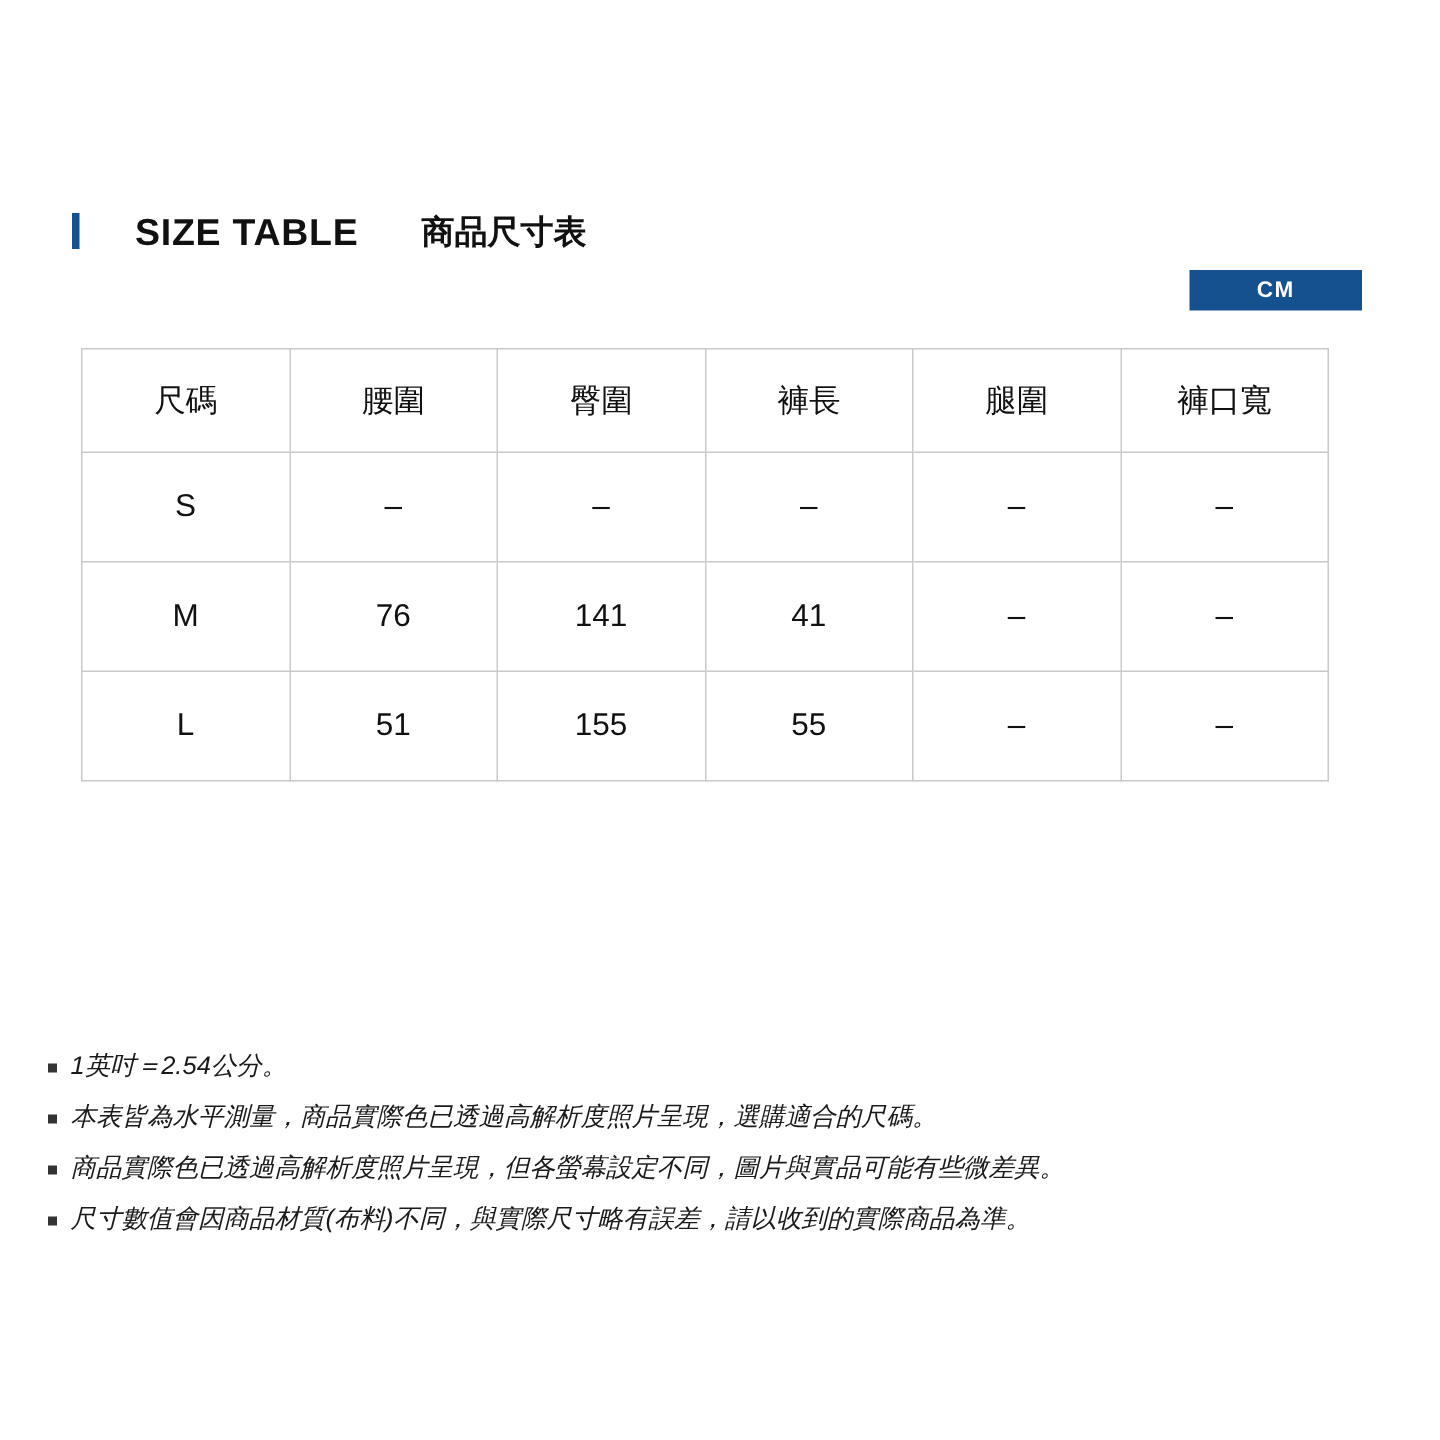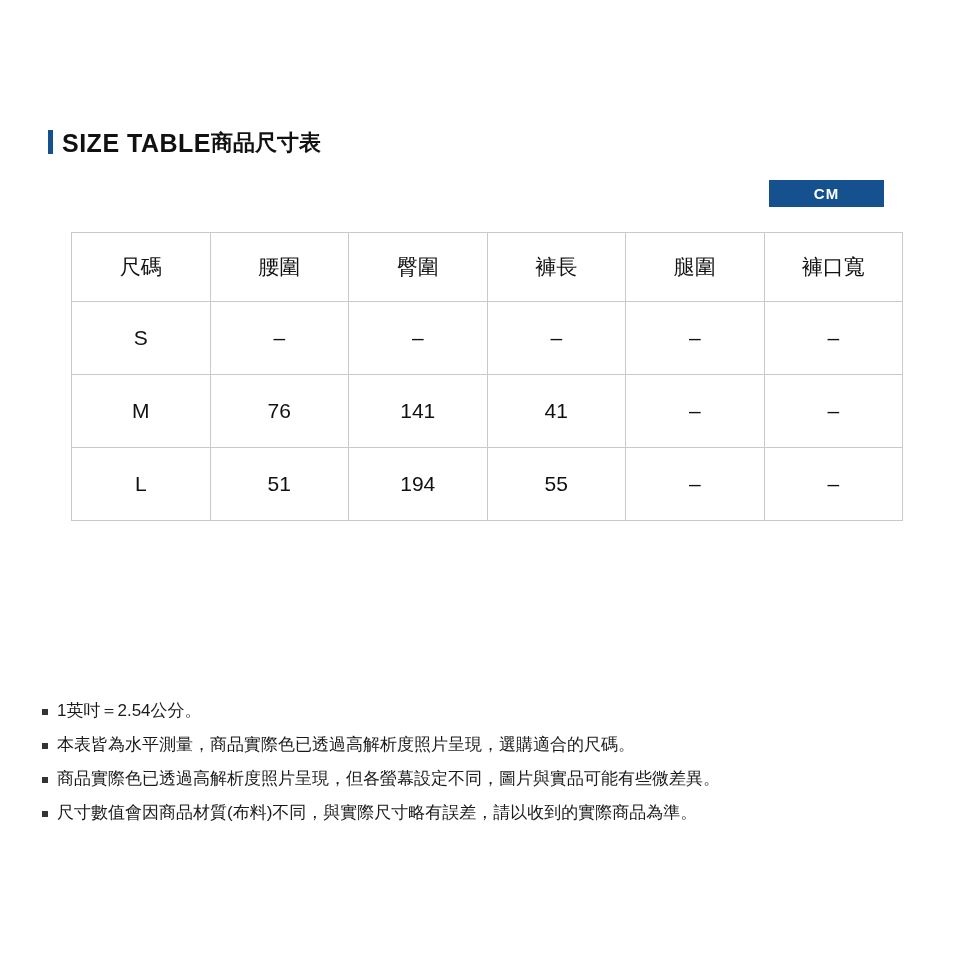--- a/index.html
+++ b/index.html
@@ -18,66 +18,68 @@
     position: relative;
     width: 960px;
     height: 960px;
     box-sizing: border-box;
   }
 
   
   .heading {
     position: absolute;
     left: 48px;
-    top: 128px;
+    top: 140px;
     display: flex;
     align-items: center;
+    gap: 28px;
   }
   .heading-bar {
     width: 5px;
     height: 24px;
     background: #15508f;
     margin-right: 9px;
     align-self: center;
     position: relative;
     top: -1px;
   }
   .heading-en {
     font-size: 25px;
     font-weight: bold;
     letter-spacing: 0.5px;
     color: #111111;
   }
   .heading-zh {
     font-size: 22px;
     font-weight: bold;
     color: #111111;
+    margin-left: 14px;
   }
 
   
   .unit-badge {
     position: absolute;
-    right: 76px;
+    right: 52px;
     top: 180px;
     width: 115px;
     height: 27px;
     background: #15508f;
     color: #ffffff;
     font-size: 15px;
     font-weight: bold;
     letter-spacing: 1px;
     display: flex;
     align-items: center;
     justify-content: center;
   }
 
   
   .table-wrap {
     position: absolute;
-    left: 71px;
+    left: 54px;
     top: 232px;
     width: 832px;
   }
   table.size-table {
     width: 100%;
     border-collapse: collapse;
     table-layout: fixed;
   }
   table.size-table th,
   table.size-table td {
@@ -94,23 +96,24 @@
     font-weight: normal;
     height: 66px;
   }
   table.size-table td.size-label {
     font-size: 21px;
   }
 
   
   .notes {
     position: absolute;
-    left: 42px;
+    left: 32px;
     top: 700px;
     width: 880px;
+    font-style: italic;
   }
   .note-line {
     display: flex;
     align-items: flex-start;
     margin-bottom: 11px;
     font-size: 17px;
     color: #1a1a1a;
     line-height: 1.35;
   }
   .note-bullet {
@@ -160,21 +163,21 @@
           <td class="size-label">M</td>
           <td>76</td>
           <td>141</td>
           <td>41</td>
           <td>–</td>
           <td>–</td>
         </tr>
         <tr>
           <td class="size-label">L</td>
           <td>51</td>
-          <td>194</td>
+          <td>155</td>
           <td>55</td>
           <td>–</td>
           <td>–</td>
         </tr>
       </tbody>
     </table>
   </div>
 
   <div class="notes">
     <div class="note-line">

